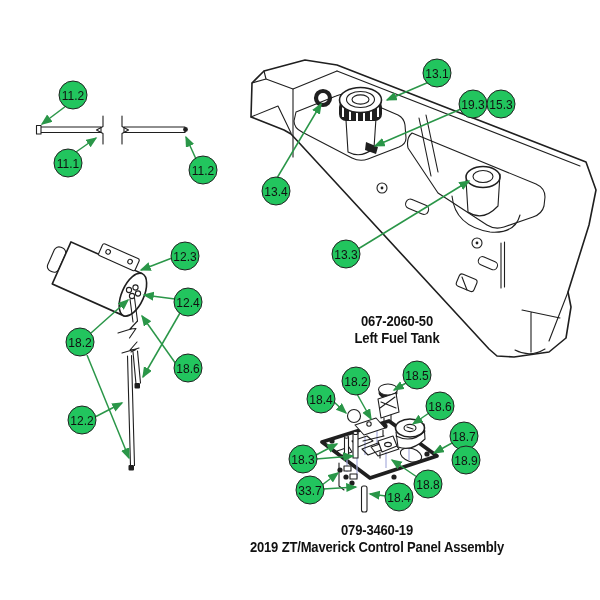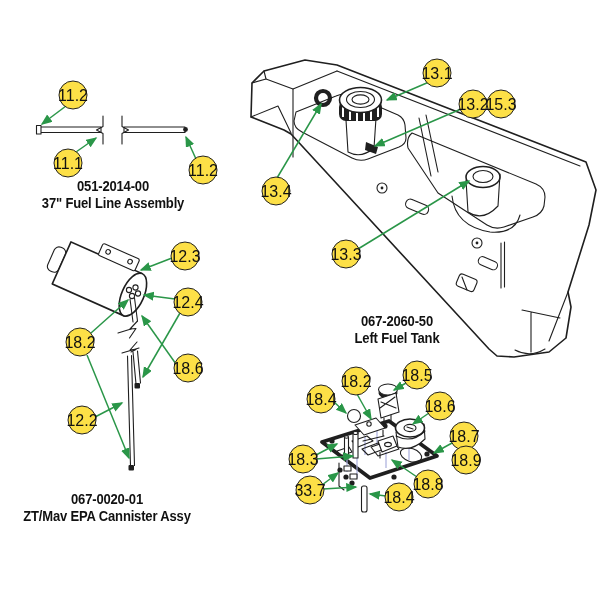--- a/index.html
+++ b/index.html
@@ -10,22 +10,22 @@
   .ln{stroke:var(--ink,#1f1f1f);fill:none;stroke-width:1.6;stroke-linejoin:round;stroke-linecap:round;}
   .thin{stroke-width:1.1;}
   .thick{stroke-width:3.8;}
   .wfill{fill:#fff;}
   .inkfill{fill:var(--ink,#1f1f1f);stroke:none;}
   .leader{stroke:var(--green,#2a9648);stroke-width:1.5;fill:none;}
   .ah{fill:var(--green,#2a9648);}
   .blue{stroke:var(--blue,#a9aedd);stroke-width:1.2;fill:none;}
   
   .callout{position:absolute;width:27px;height:27px;border:1.6px solid #222;border-radius:50%;
-           background:#fde047;display:flex;align-items:center;justify-content:center;
-           font-size:16px;line-height:1;transform:translate(-50%,-50%);z-index:3;}
+           background:#22c55e;display:flex;align-items:center;justify-content:center;
+           font-size:12px;line-height:1;transform:translate(-50%,-50%);z-index:3;}
   
   .title-block{position:absolute;text-align:center;z-index:2;}
   .title-block div{font-weight:bold;font-size:15.5px;line-height:17px;
                    transform:scaleX(0.84);transform-origin:50% 50%;white-space:nowrap;
                    letter-spacing:-0.2px;}
 </style>
 </head>
 <body>
 
 <div class="canvas">
@@ -236,21 +236,21 @@
         <path class="leader" marker-end="url(#ah)" d="M386,496 L370,494"></path>
       </g>
     </g>
   </svg>
 
   <div class="callout" style="left:73px;top:95px">11.2</div>
   <div class="callout" style="left:68px;top:163px">11.1</div>
   <div class="callout" style="left:203px;top:170px">11.2</div>
 
   <div class="callout" style="left:437px;top:73px">13.1</div>
-  <div class="callout" style="left:473px;top:104px">13.2</div>
+  <div class="callout" style="left:473px;top:104px">19.3</div>
   <div class="callout" style="left:501px;top:104px">15.3</div>
   <div class="callout" style="left:276px;top:191px">13.4</div>
   <div class="callout" style="left:346px;top:254px">13.3</div>
 
   <div class="callout" style="left:185px;top:256px">12.3</div>
   <div class="callout" style="left:188px;top:302px">12.4</div>
   <div class="callout" style="left:80px;top:342px">18.2</div>
   <div class="callout" style="left:188px;top:368px">18.6</div>
   <div class="callout" style="left:82px;top:420px">12.2</div>
 
@@ -258,26 +258,22 @@
   <div class="callout" style="left:417px;top:375px">18.5</div>
   <div class="callout" style="left:321px;top:399px">18.4</div>
   <div class="callout" style="left:440px;top:406px">18.6</div>
   <div class="callout" style="left:464px;top:436px">18.7</div>
   <div class="callout" style="left:466px;top:460px">18.9</div>
   <div class="callout" style="left:303px;top:459px">18.3</div>
   <div class="callout" style="left:310px;top:490px">33.7</div>
   <div class="callout" style="left:428px;top:484px">18.8</div>
   <div class="callout" style="left:399px;top:497px">18.4</div>
 
-  <div class="title-block" style="left:13px;top:177px;width:200px">
-    <div>051-2014-00</div>
-    <div>37" Fuel Line Assembly</div>
-  </div>
   <div class="title-block" style="left:307px;top:312px;width:180px">
     <div>067-2060-50</div>
     <div>Left Fuel Tank</div>
   </div>
-  <div class="title-block" style="left:7px;top:490px;width:200px">
-    <div>067-0020-01</div>
-    <div>ZT/Mav EPA Cannister Assy</div>
+  <div class="title-block" style="left:222px;top:521px;width:310px">
+    <div>079-3460-19</div>
+    <div>2019 ZT/Maverick Control Panel Assembly</div>
   </div>
 
 </div>
 
 </body></html>

